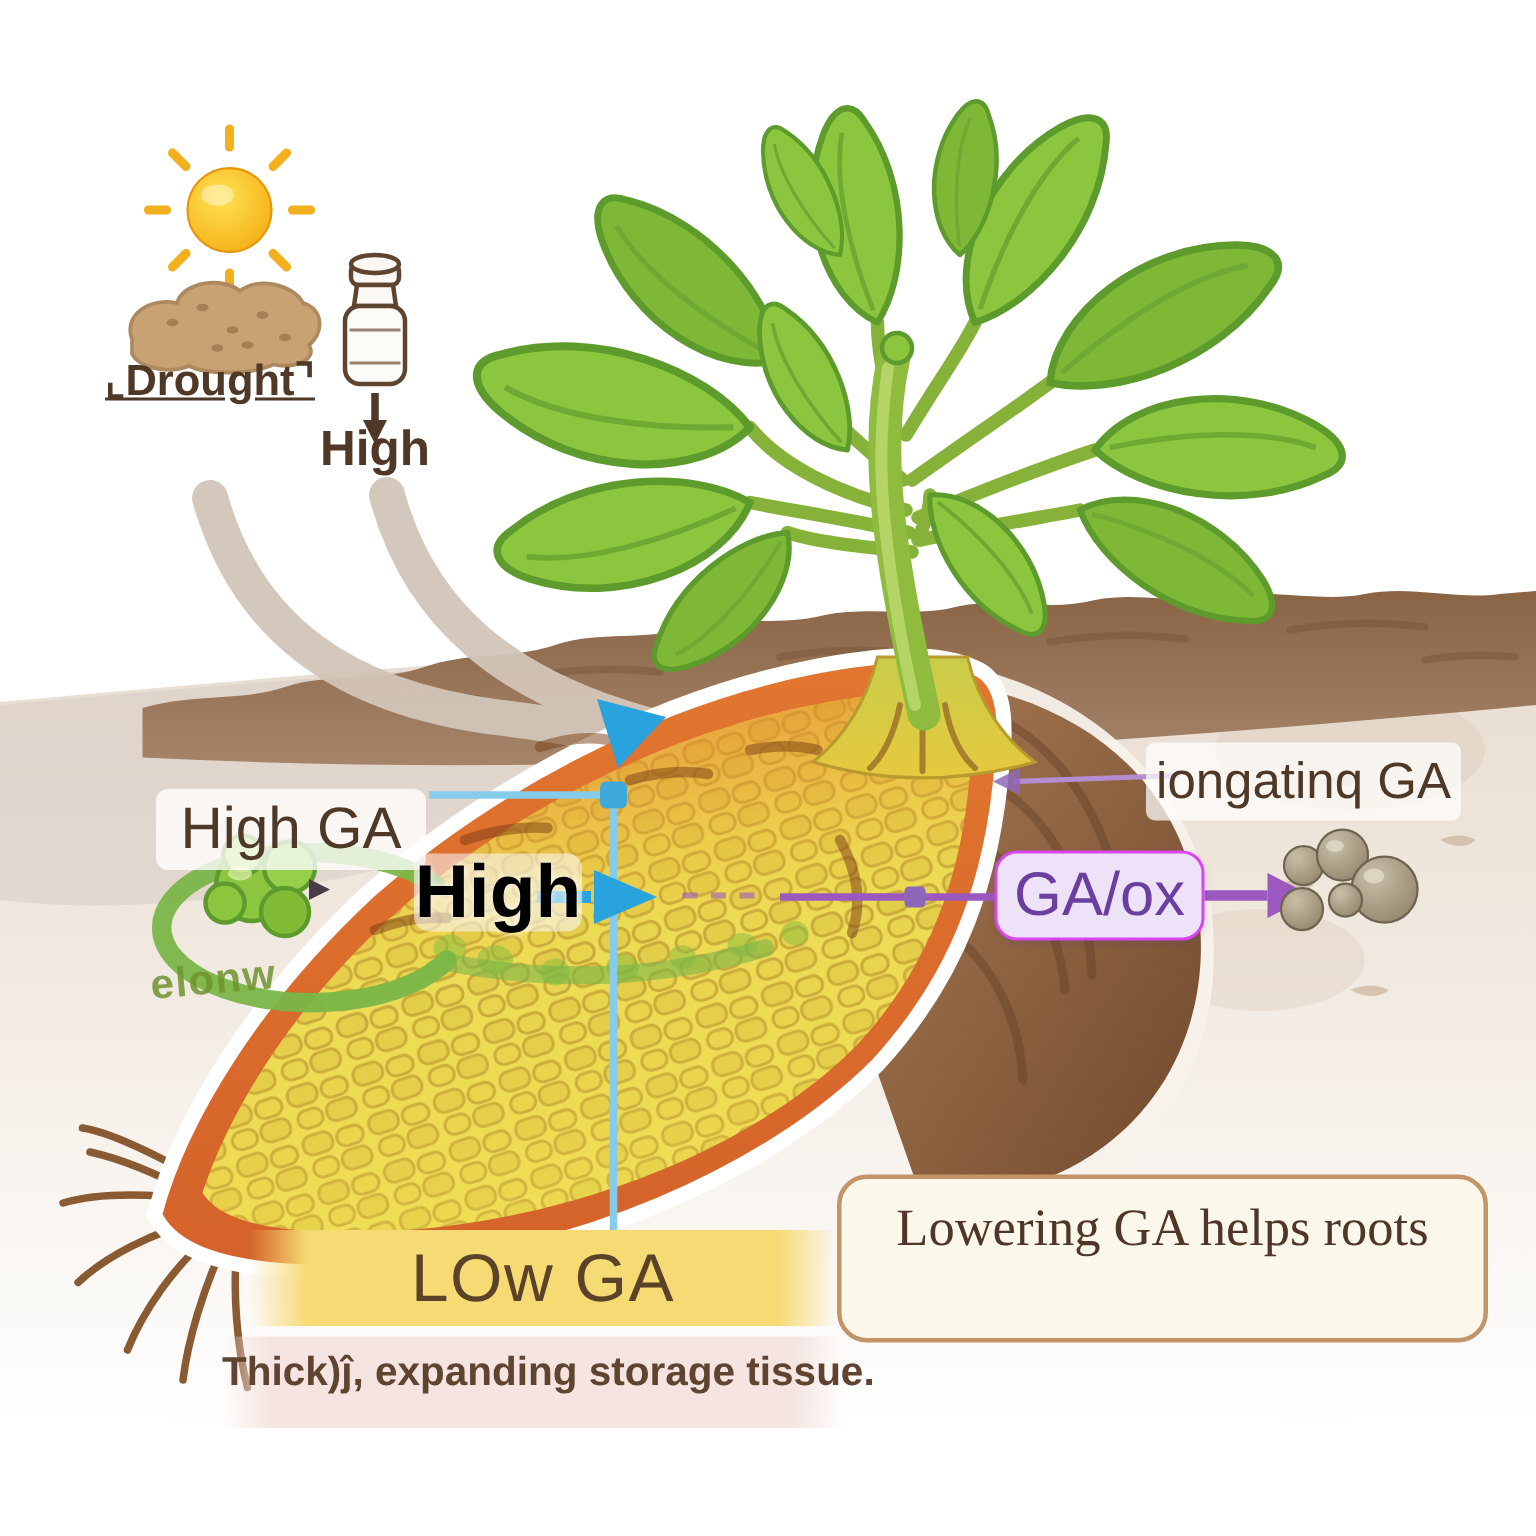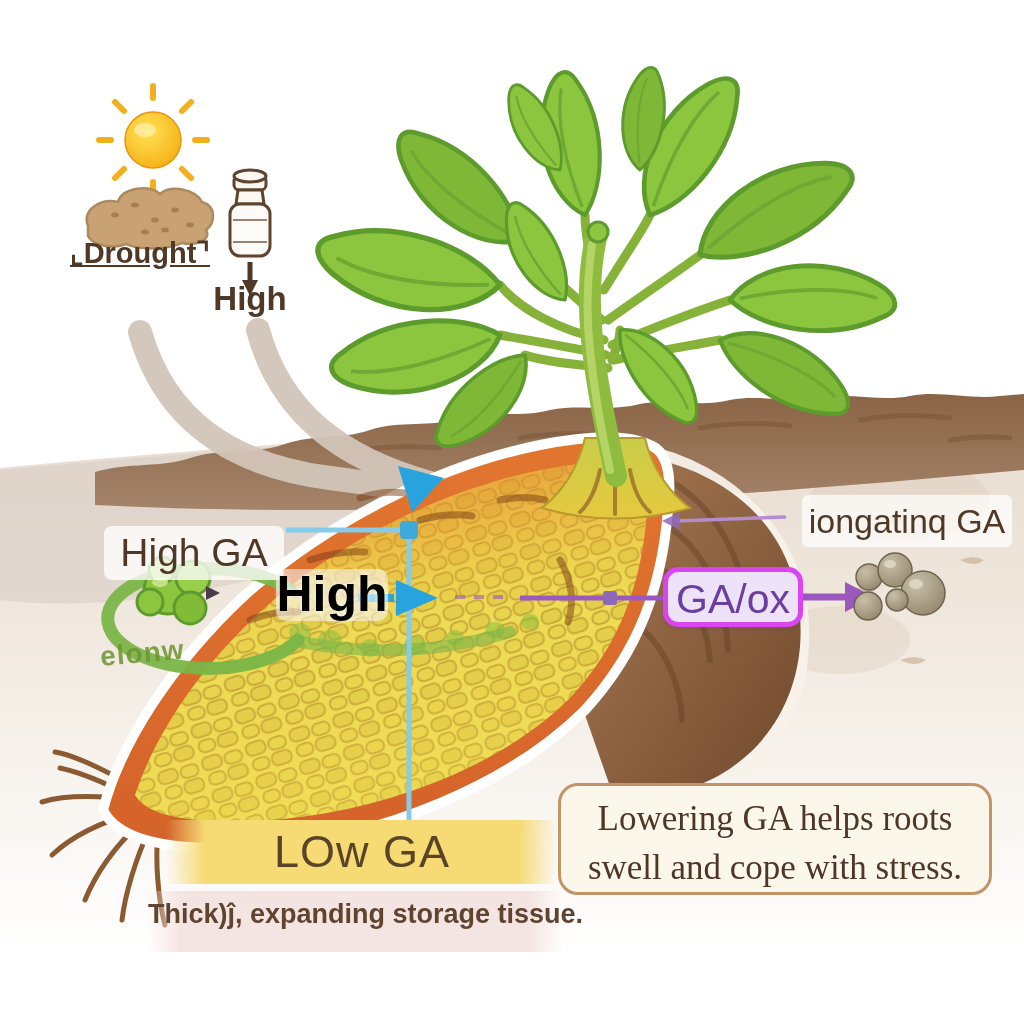--- a/index.html
+++ b/index.html
@@ -8,24 +8,24 @@
   svg.scene{position:absolute;left:0;top:0;z-index:1;}
   .overlay{position:absolute;z-index:2;box-sizing:border-box;}
   .lbl{color:#4F3826;text-align:center;white-space:nowrap;}
   .drought-label{left:62px;top:236px;width:156px;font-size:29px;font-weight:600;text-decoration:underline;}
   .salt-label{left:212px;top:280px;width:76px;font-size:33px;font-weight:600;}
   .high-ga-label{left:104px;top:526px;width:180px;height:54px;line-height:54px;font-size:39px;
       background:rgba(255,255,255,.78);border-radius:8px;}
   .high-label{left:276px;top:569px;width:112px;height:52px;line-height:50px;font-size:50px;
       color:#000000;background:rgba(250,250,255,.55);border-radius:10px;
       text-shadow:0 0 6px rgba(255,255,255,.8);font-weight:bold;}
-  .elongating-label{left:802px;top:495px;width:210px;height:52px;line-height:52px;font-size:34px;
+  .elongating-label{left:764px;top:495px;width:210px;height:52px;line-height:52px;font-size:34px;
       background:rgba(255,255,255,.72);border-radius:6px;}
   .ga2ox-box{left:663px;top:567px;width:140px;height:60px;line-height:54px;font-size:41px;
-      color:#6B3FA0;background:#EDE2F7;border:5px solid #d946ef;border-radius:15px;
+      color:#6B3FA0;background:#EDE2F7;border:2px solid #d946ef;border-radius:15px;
       text-align:center;box-shadow:0 2px 4px rgba(90,50,130,.18);}
   .inactive-label{left:788px;top:620px;width:214px;font-size:41px;}
   .low-ga-band{left:166px;top:820px;width:392px;height:64px;line-height:64px;font-size:45px;
       color:#5A4328;letter-spacing:1px;
       background:linear-gradient(90deg,rgba(246,218,116,0) 0%,#F6DA74 10%,#F6DA74 90%,rgba(246,218,116,0) 100%);}
   .tissue-band{left:148px;top:891px;width:414px;height:61px;line-height:47px;font-size:27px;font-weight:700;
       color:#5F4430;
       background:linear-gradient(90deg,rgba(244,226,223,0) 0%,rgba(244,226,223,.92) 8%,rgba(244,226,223,.92) 92%,rgba(244,226,223,0) 100%);}
   .conclusion-box{left:558px;top:783px;width:434px;height:112px;padding-top:8px;
       background:#FBF7EA;border:3px solid #C29468;border-radius:20px;text-align:center;
@@ -354,16 +354,15 @@
 <div class="overlay lbl salt-label">High</div>
 <div class="overlay lbl high-ga-label">High GA</div>
 <div class="overlay high-label lbl">High</div>
 <div class="overlay lbl cycle-caption">elonw</div>
 <div class="overlay lbl elongating-label">iongatinq GA</div>
 <div class="overlay ga2ox-box">GA/ox</div>
 <div class="overlay lbl low-ga-band">LOw GA</div>
 <div class="overlay lbl tissue-band">Thick)ĵ, expanding storage tissue.</div>
 <div class="overlay conclusion-box">
   <span>Lowering GA helps roots</span>
-  <span>swell and cope with stress.</span>
 </div>
 
 </div>
 
 </body></html>

